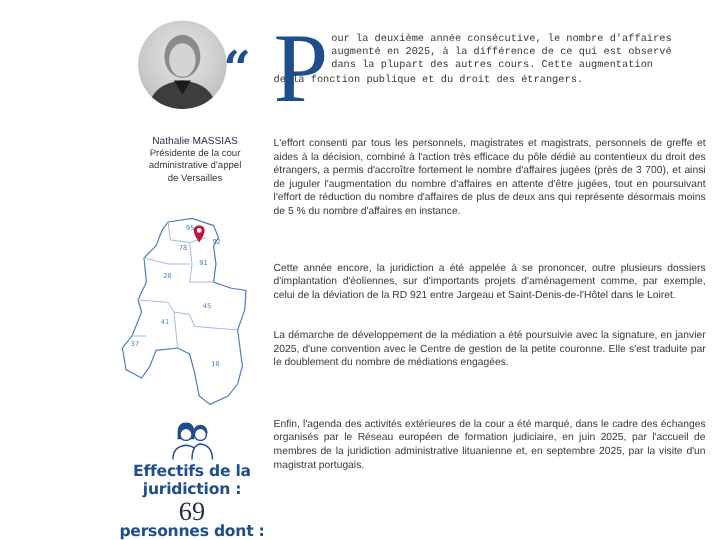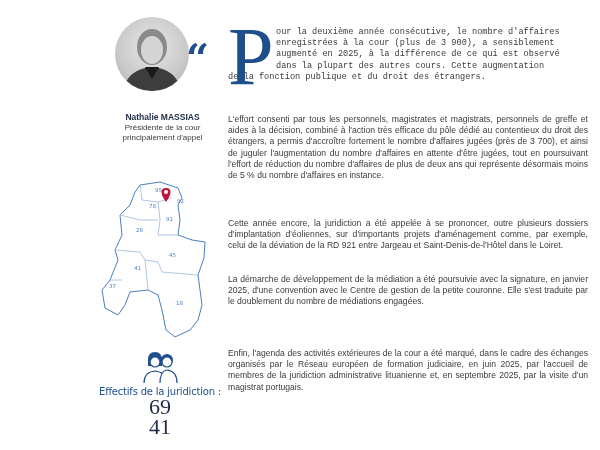--- a/index.html
+++ b/index.html
@@ -4,24 +4,24 @@
 <style>
   html, body { margin:0; padding:0; background:#ffffff; }
   body { width:600px; height:450px; position:relative; overflow:hidden;
          font-family:"Liberation Sans", "DejaVu Sans", sans-serif; color:#3a3a3a; }
   .left { position:absolute; left:100px; top:0; width:125px; }
   .avatar { position:absolute; left:15px; top:17px; width:74px; height:74px; border-radius:50%;
             background:radial-gradient(circle at 50% 40%, #e8e8e8 0%, #c9c9c9 60%, #a9a9a9 100%); overflow:hidden; }
   .quote { position:absolute; left:86px; top:38px; font-family:"DejaVu Serif", serif; font-weight:bold;
            font-size:40px; color:#1f4e8c; line-height:40px; }
   .name-block { position:absolute; left:0; top:112px; width:125px; text-align:center; font-size:8px; line-height:10.5px; color:#3a3a3a; }
-  .name-block .name { font-weight:bold; color:#1f2a44; font-size:8.5px; }
+  .name-block .name { font-weight:normal; color:#1f2a44; font-size:8.5px; }
   .map { position:absolute; left:100px; top:180px; width:110px; height:165px; }
   .staff { position:absolute; left:95px; top:350px; width:130px; text-align:center; }
-  .staff .lbl { font-family:"DejaVu Sans", sans-serif; font-weight:normal; color:#1f4e8c; font-size:10px; letter-spacing:-0.2px;text-align:center; }
+  .staff .lbl { font-family:"DejaVu Sans", sans-serif; font-weight:bold; color:#1f4e8c; font-size:13px; letter-spacing:-0.2px;text-align:center; }
   .staff .num { font-family:"Liberation Serif", serif; color:#1f2a44; font-size:22px; line-height:20px; }
   .text { position:absolute; left:228px; top:0; width:360px; font-size:8.6px; line-height:11.2px; color:#3a3a3a; text-align:justify; }
   .dropcap { position:absolute; left:228px; top:22px; font-family:"Liberation Serif", serif; color:#1f4e8c; font-size:82px; line-height:70px; }
   .p1 { position:absolute; left:48px; top:27px; width:310px;font-family:Liberation Mono, monospace; }
   .p1 .last { margin-left:-48px; }
   .para { position:absolute; left:0; width:360px; }
 </style>
 </head>
 <body>
 
@@ -31,21 +31,22 @@
       <ellipse cx="37" cy="30" rx="15" ry="18" fill="#8a8a8a"></ellipse>
       <ellipse cx="37" cy="33" rx="11" ry="14" fill="#d4d4d4"></ellipse>
       <path d="M8 74 Q12 52 37 50 Q62 52 66 74 Z" fill="#3d3d3d"></path>
       <path d="M30 50 L37 62 L44 50 Z" fill="#1a1a1a"></path>
     </svg>
   </div>
   <div class="quote">“</div>
   <div class="name-block">
     <div class="name">Nathalie MASSIAS</div>
     <div>Présidente de la cour</div>
-    <div>principalement d'appel</div>
+    <div>administrative d'appel</div>
+    <div>de Versailles</div>
   </div>
 </div>
 
 <div class="map">
   <svg width="110" height="165" viewBox="0 0 110 165" fill="none">
     <path d="M40 5 L60 2 L78 8 L82 18 L78 25 L80 40 L78 55 L92 60 L105 62 L104 78 L98 95 L100 110 L102 125 L98 140 L90 150 L75 157 L66 150 L62 130 L58 115 L48 110 L30 112 L25 125 L18 135 L5 128 L2 110 L10 100 L18 80 L15 70 L22 55 L20 35 L30 25 L35 12 Z" stroke="#4a7fc1" stroke-width="1"></path>
     <path d="M40 5 L42 20 L58 22 L72 18" stroke="#9bb8dd" stroke-width="0.8"></path>
     <path d="M58 22 L60 40 L58 55 L78 55" stroke="#9bb8dd" stroke-width="0.8"></path>
     <path d="M20 35 L40 40 L58 40" stroke="#9bb8dd" stroke-width="0.8"></path>
     <path d="M15 70 L40 72 L45 80 L58 82 L62 92 L98 95" stroke="#9bb8dd" stroke-width="0.8"></path>
@@ -71,29 +72,29 @@
   <svg width="40" height="34" viewBox="0 0 40 34" style="display:block;margin:0 auto 2px;">
     <path d="M8 10 Q8 2 15 2 Q22 2 22 10 L22 16 L8 16 Z" fill="#1f4e8c"></path>
     <circle cx="15" cy="12" r="5" fill="#fff" stroke="#1f4e8c" stroke-width="1.2"></circle>
     <path d="M4 33 Q4 22 15 21 Q26 22 26 33" fill="#fff" stroke="#1f4e8c" stroke-width="1.2"></path>
     <circle cx="27" cy="10" r="6" fill="#1f4e8c"></circle>
     <circle cx="27" cy="12" r="5" fill="#fff" stroke="#1f4e8c" stroke-width="1.2"></circle>
     <path d="M20 33 Q20 21 27 20 Q37 21 37 33" fill="#fff" stroke="#1f4e8c" stroke-width="1.2"></path>
   </svg>
   <div class="lbl">Effectifs de la juridiction :</div>
   <div class="num">69</div>
+  <div class="lbl">personnes dont :</div>
   <div class="num">41</div>
 </div>
 
 <div class="dropcap">P</div>
 
 <div class="text">
   <div class="p1">
     <div>our la deuxième année consécutive, le nombre d'affaires</div>
-    <div>enregistrées à la cour (plus de 3 900), a sensiblement</div>
     <div>augmenté en 2025, à la différence de ce qui est observé</div>
     <div>dans la plupart des autres cours. Cette augmentation</div>
     <div class="last">de la fonction publique et du droit des étrangers.</div>
   </div>
   <div class="para" style="top:114px;">L'effort consenti par tous les personnels, magistrates et magistrats, personnels de greffe et aides à la décision, combiné à l'action très efficace du pôle dédié au contentieux du droit des étrangers, a permis d'accroître fortement le nombre d'affaires jugées (près de 3 700), et ainsi de juguler l'augmentation du nombre d'affaires en attente d'être jugées, tout en poursuivant l'effort de réduction du nombre d'affaires de plus de deux ans qui représente désormais moins de 5 % du nombre d'affaires en instance.</div>
   <div class="para" style="top:218px;">Cette année encore, la juridiction a été appelée à se prononcer, outre plusieurs dossiers d'implantation d'éoliennes, sur d'importants projets d'aménagement comme, par exemple, celui de la déviation de la RD 921 entre Jargeau et Saint-Denis-de-l'Hôtel dans le Loiret.</div>
   <div class="para" style="top:274px;">La démarche de développement de la médiation a été poursuivie avec la signature, en janvier 2025, d'une convention avec le Centre de gestion de la petite couronne. Elle s'est traduite par le doublement du nombre de médiations engagées.</div>
   <div class="para" style="top:348px;">Enfin, l'agenda des activités extérieures de la cour a été marqué, dans le cadre des échanges organisés par le Réseau européen de formation judiciaire, en juin 2025, par l'accueil de membres de la juridiction administrative lituanienne et, en septembre 2025, par la visite d'un magistrat portugais.</div>
 </div>
 

